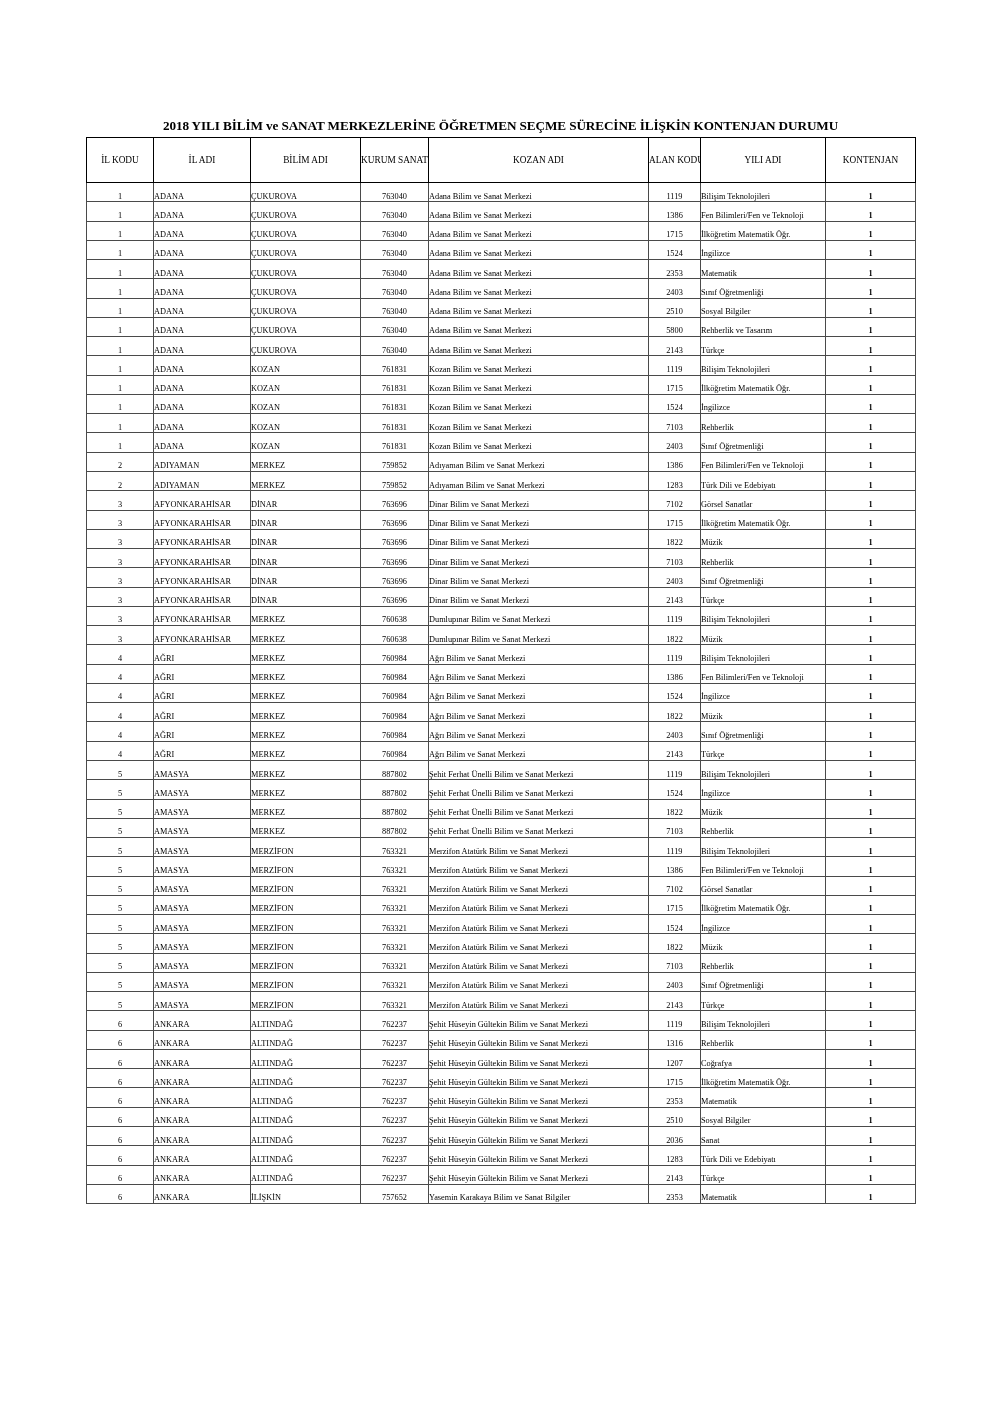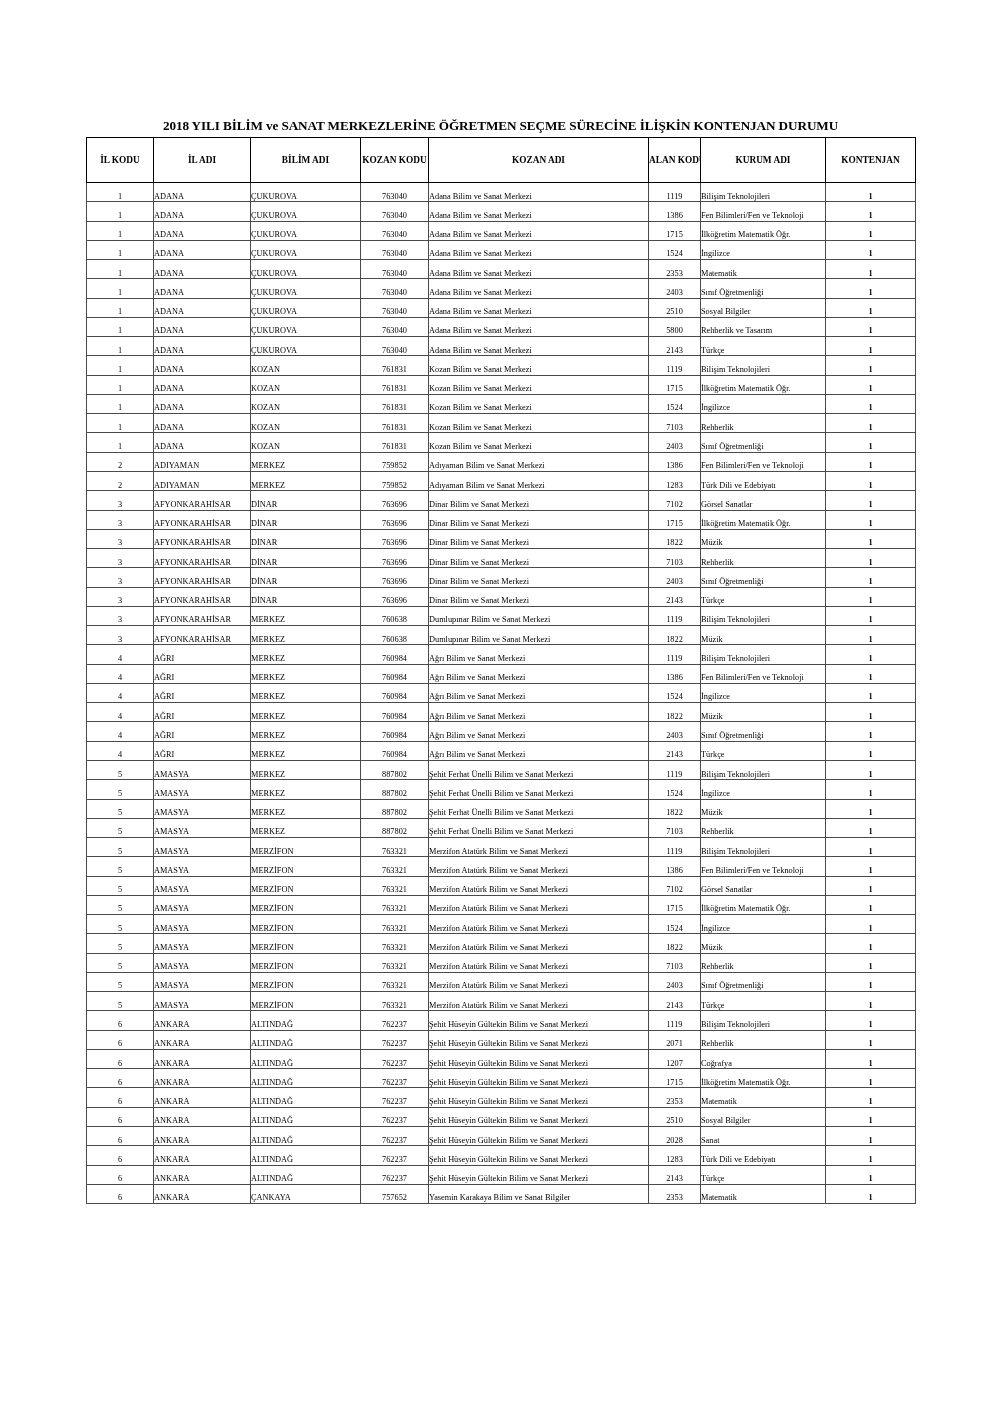--- a/index.html
+++ b/index.html
@@ -48,21 +48,21 @@
     font-size: 8.3px;
     line-height: 1.05;
     vertical-align: bottom;
     overflow: hidden;
     white-space: nowrap;
   }
   table.kontenjan thead th {
     border-color: #000;
     border-width: 1.2px;
     font-size: 9.3px;
-    font-weight: bold;
+    font-weight: normal;
     height: 44px;
     vertical-align: middle;
     text-align: center;
     line-height: 1.3;
   }
   thead tr th:first-child { border-left: none; }
   thead tr th:last-child { border-right: none; }
   th.h-left { text-align: left; padding-left: 4px; }
   table.kontenjan tbody tr { height: 19.27px; }
   td.c-center { text-align: center; }
@@ -94,24 +94,24 @@
       <col class="col-kurumadi">
       <col class="col-alankod">
       <col class="col-alanadi">
       <col class="col-kontenjan">
     </colgroup>
     <thead>
       <tr>
         <th>İL KODU</th>
         <th class="h-left">İL ADI</th>
         <th class="h-left">BİLİM ADI</th>
-        <th>KOZAN KODU</th>
+        <th>KURUM SANAT</th>
         <th>KOZAN ADI</th>
         <th>ALAN KODU</th>
-        <th>KURUM ADI</th>
+        <th>YILI ADI</th>
         <th>KONTENJAN</th>
       </tr>
     </thead>
     <tbody id="table-body">
         <tr>
           <td class="c-center pad-b">1</td>
           <td class="c-left">ADANA</td>
           <td class="c-left">ÇUKUROVA</td>
           <td class="c-center pad-b">763040</td>
           <td class="c-left">Adana Bilim ve Sanat Merkezi</td>
@@ -548,21 +548,21 @@
           <td class="c-center pad-b">1119</td>
           <td class="c-left">Bilişim Teknolojileri</td>
           <td class="c-bold pad-b">1</td>
         </tr>
         <tr>
           <td class="c-center pad-b">6</td>
           <td class="c-left">ANKARA</td>
           <td class="c-left">ALTINDAĞ</td>
           <td class="c-center pad-b">762237</td>
           <td class="c-left">Şehit Hüseyin Gültekin Bilim ve Sanat Merkezi</td>
-          <td class="c-center pad-b">2071</td>
+          <td class="c-center pad-b">1316</td>
           <td class="c-left">Rehberlik</td>
           <td class="c-bold pad-b">1</td>
         </tr>
         <tr>
           <td class="c-center pad-b">6</td>
           <td class="c-left">ANKARA</td>
           <td class="c-left">ALTINDAĞ</td>
           <td class="c-center pad-b">762237</td>
           <td class="c-left">Şehit Hüseyin Gültekin Bilim ve Sanat Merkezi</td>
           <td class="c-center pad-b">1207</td>
@@ -598,21 +598,21 @@
           <td class="c-center pad-b">2510</td>
           <td class="c-left">Sosyal Bilgiler</td>
           <td class="c-bold pad-b">1</td>
         </tr>
         <tr>
           <td class="c-center pad-b">6</td>
           <td class="c-left">ANKARA</td>
           <td class="c-left">ALTINDAĞ</td>
           <td class="c-center pad-b">762237</td>
           <td class="c-left">Şehit Hüseyin Gültekin Bilim ve Sanat Merkezi</td>
-          <td class="c-center pad-b">2028</td>
+          <td class="c-center pad-b">2036</td>
           <td class="c-left">Sanat</td>
           <td class="c-bold pad-b">1</td>
         </tr>
         <tr>
           <td class="c-center pad-b">6</td>
           <td class="c-left">ANKARA</td>
           <td class="c-left">ALTINDAĞ</td>
           <td class="c-center pad-b">762237</td>
           <td class="c-left">Şehit Hüseyin Gültekin Bilim ve Sanat Merkezi</td>
           <td class="c-center pad-b">1283</td>
@@ -625,21 +625,21 @@
           <td class="c-left">ALTINDAĞ</td>
           <td class="c-center pad-b">762237</td>
           <td class="c-left">Şehit Hüseyin Gültekin Bilim ve Sanat Merkezi</td>
           <td class="c-center pad-b">2143</td>
           <td class="c-left">Türkçe</td>
           <td class="c-bold pad-b">1</td>
         </tr>
         <tr>
           <td class="c-center pad-b">6</td>
           <td class="c-left">ANKARA</td>
-          <td class="c-left">ÇANKAYA</td>
+          <td class="c-left">İLİŞKİN</td>
           <td class="c-center pad-b">757652</td>
           <td class="c-left">Yasemin Karakaya Bilim ve Sanat Bilgiler</td>
           <td class="c-center pad-b">2353</td>
           <td class="c-left">Matematik</td>
           <td class="c-bold pad-b">1</td>
         </tr>
       </tbody>
   </table>
 
 </div>

